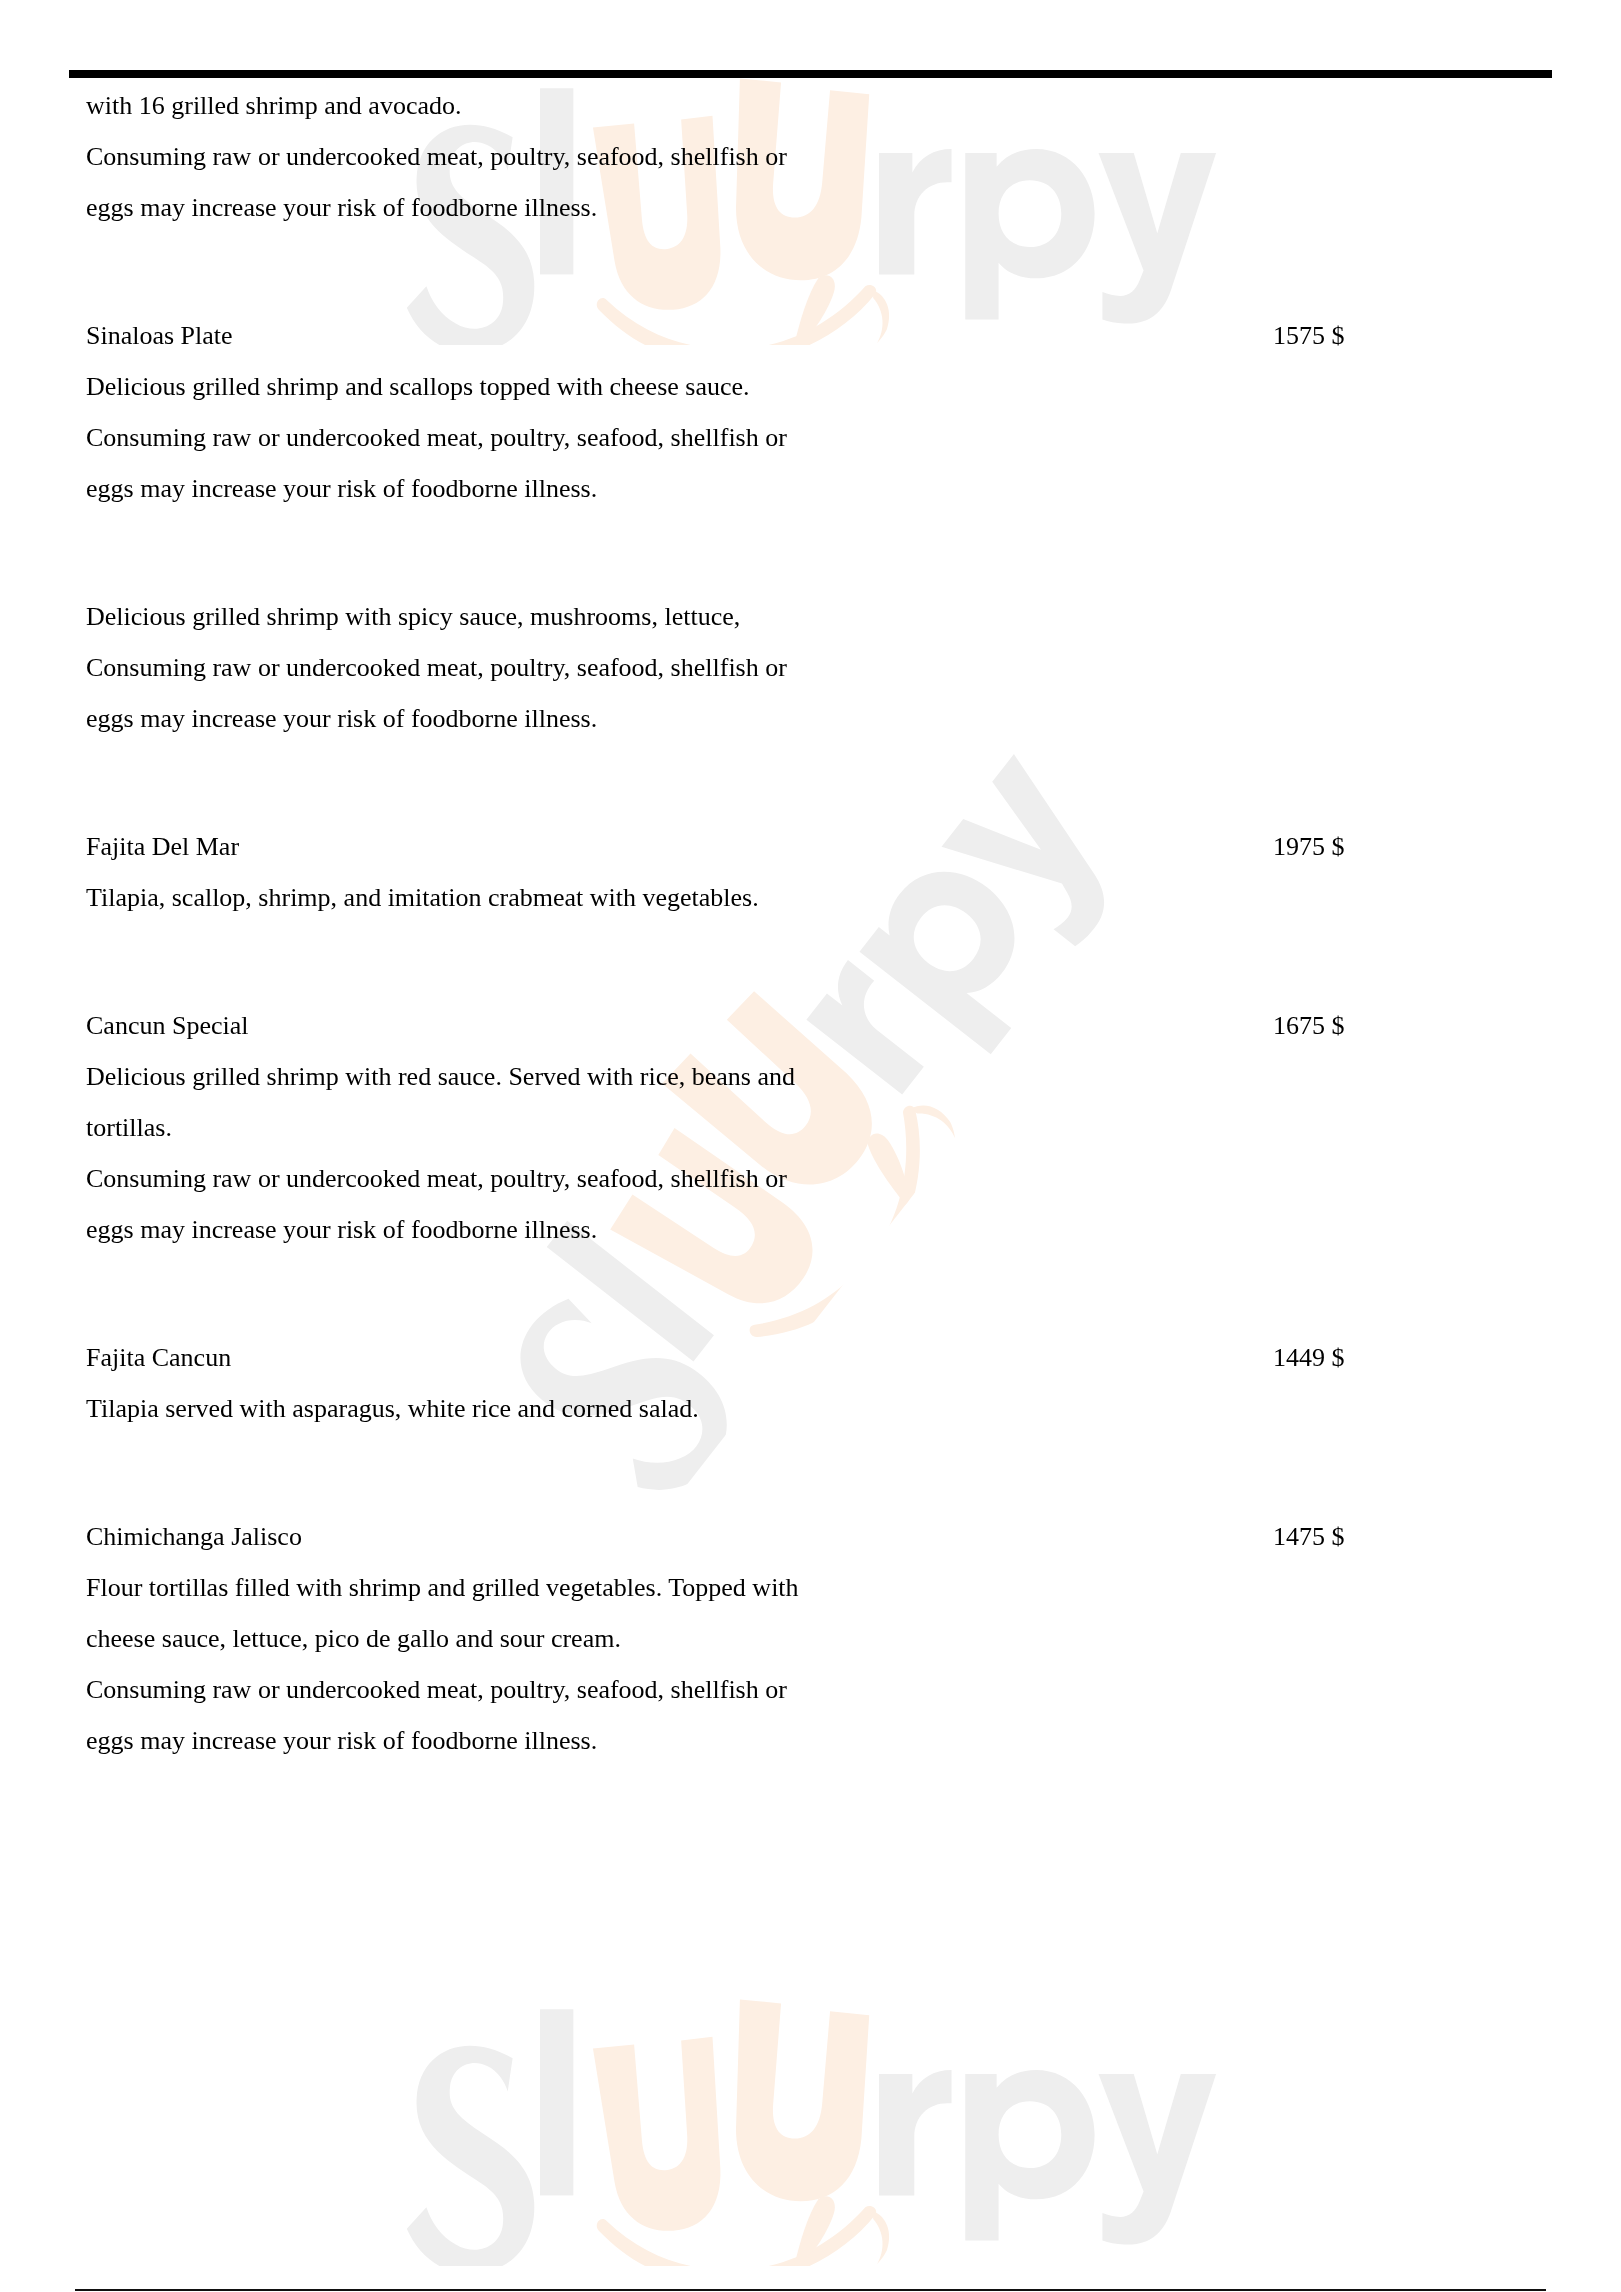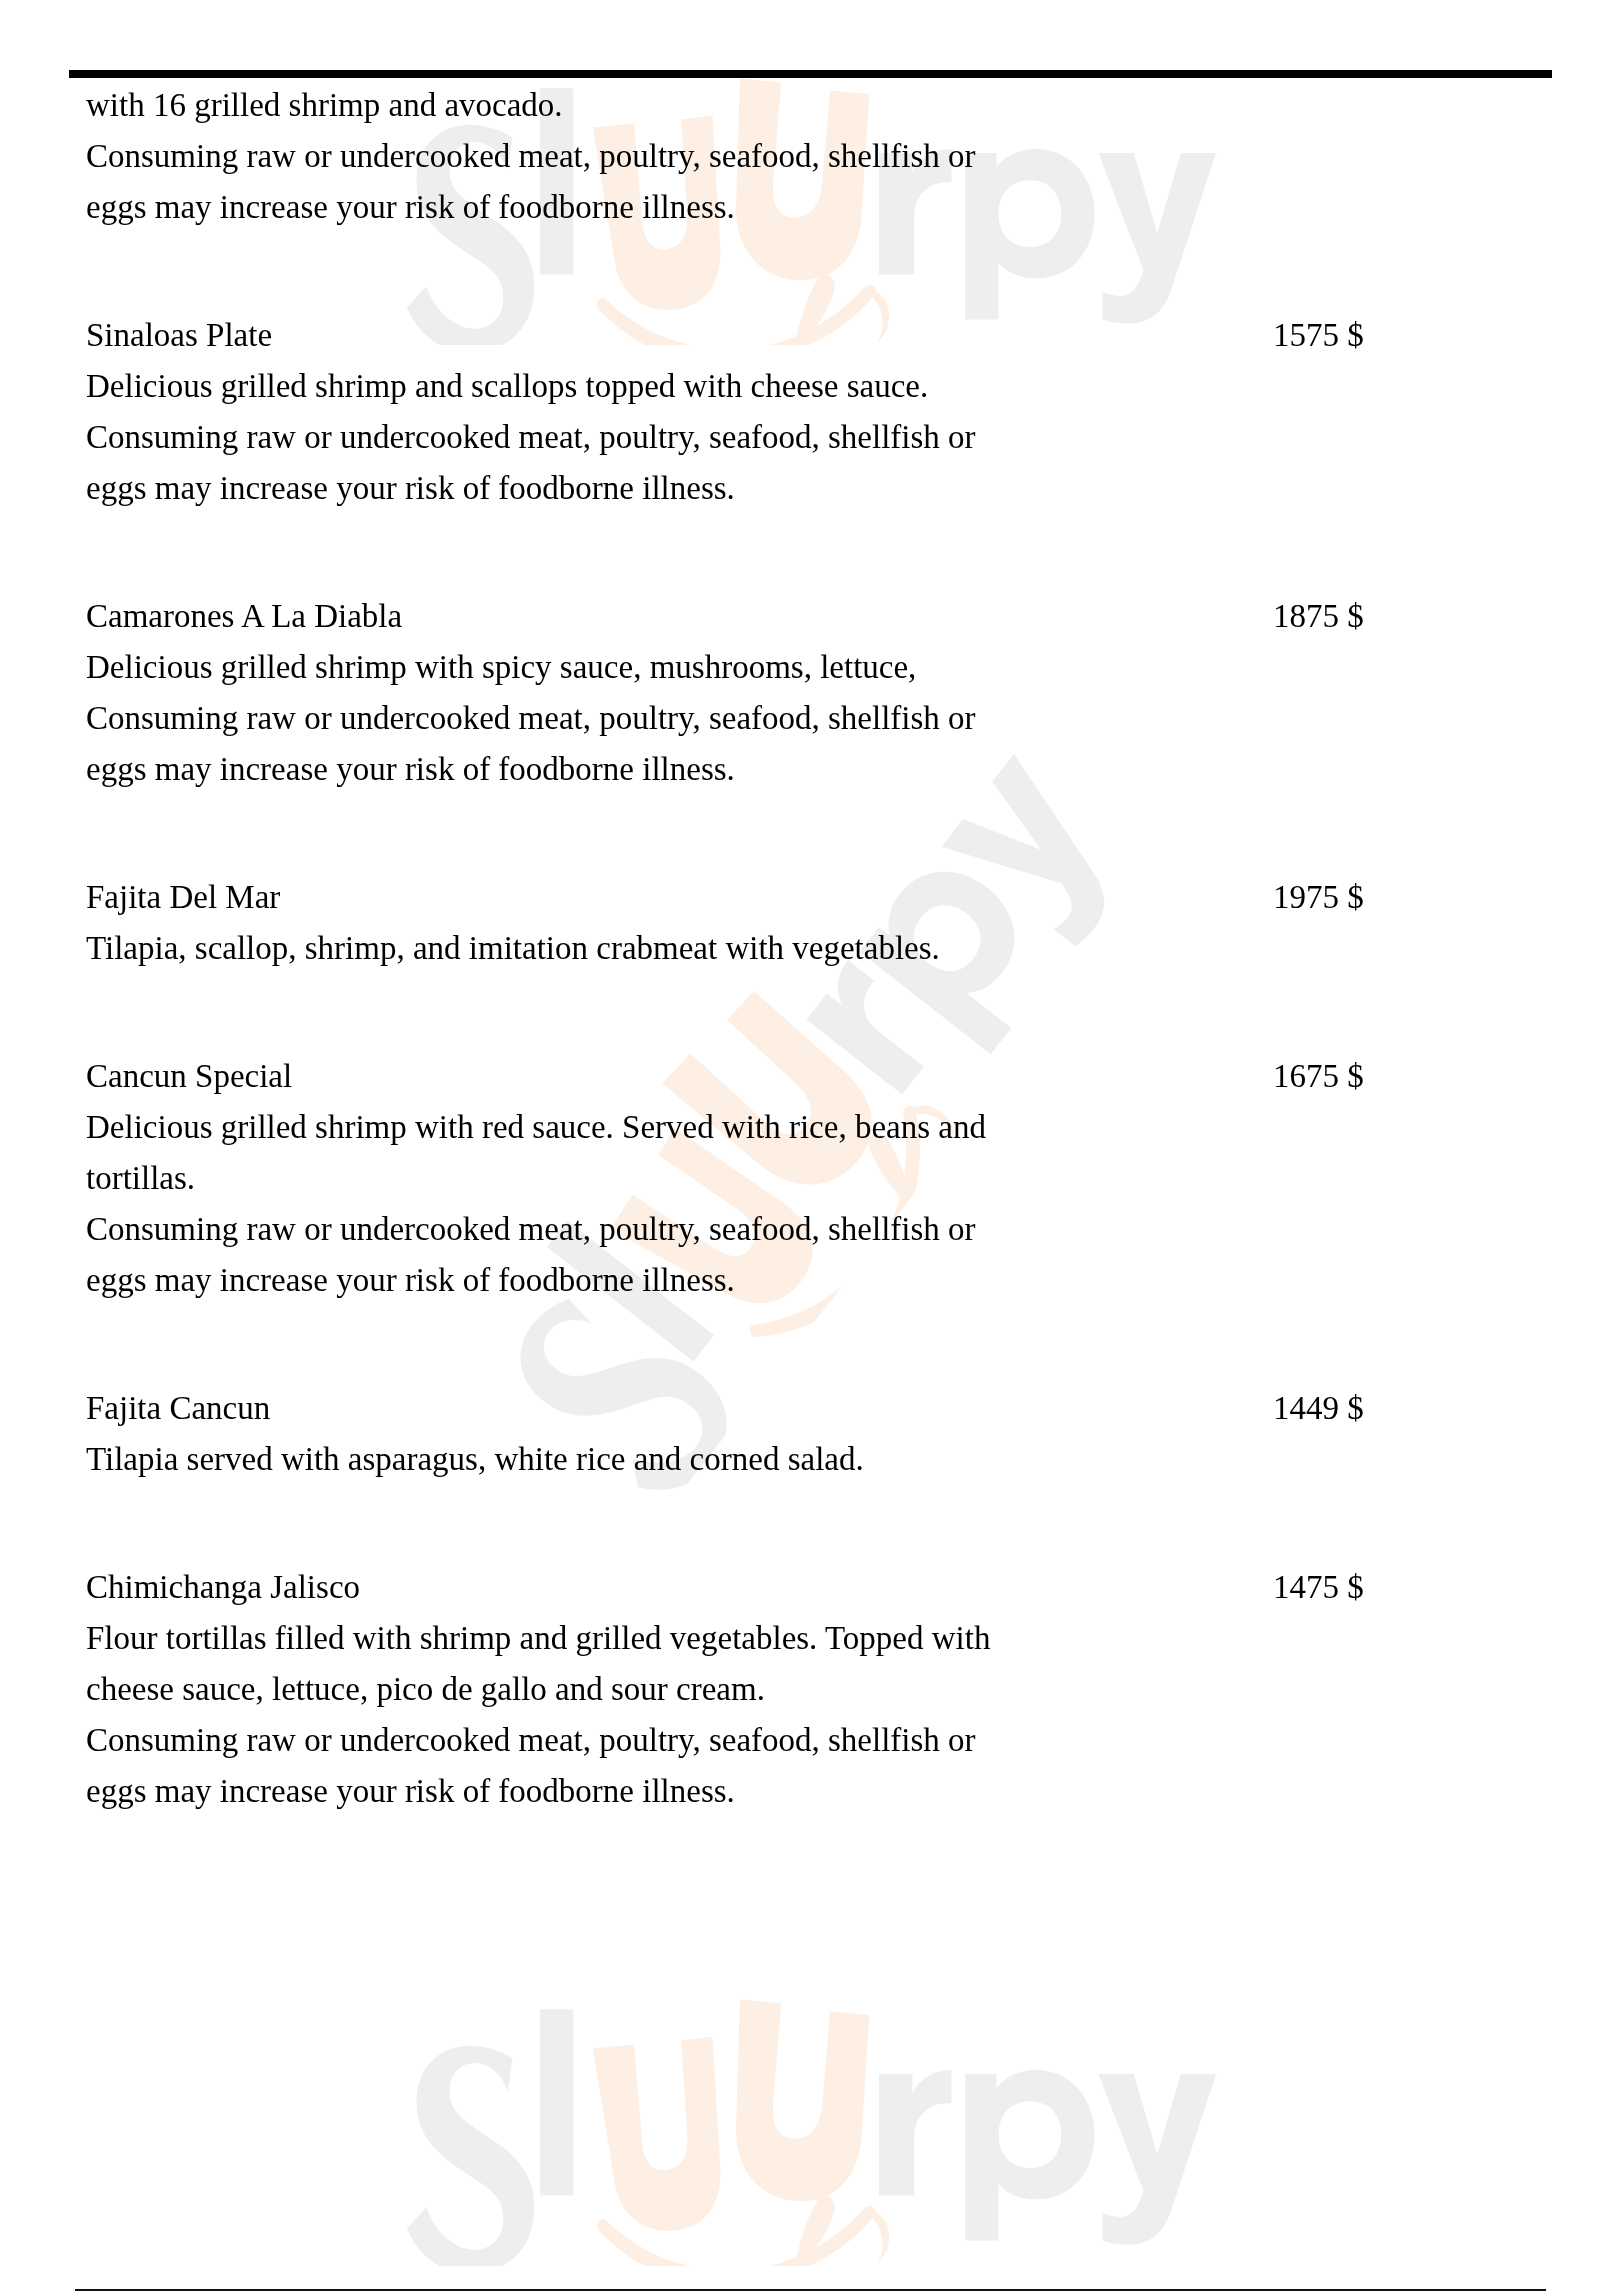--- a/index.html
+++ b/index.html
@@ -52,21 +52,21 @@
     background: #111;
     z-index: 2;
   }
 
   .menu {
     position: absolute;
     left: 86px;
     top: 80px;
     width: 1451px;
     z-index: 1;
-    font-size: 33px;
+    font-size: 26px;
     line-height: 51px;
   }
   .line { display: block; white-space: nowrap; height: 51px; }
   .cont-block { margin-bottom: 77px; }
   .item {
     position: relative;
     margin-bottom: 77px;
   }
   .item-head { position: relative; height: 51px; }
   .item-name { position: absolute; left: 0; top: 0; white-space: nowrap; text-align: center; }
@@ -171,24 +171,20 @@
     <div class="item-head">
       <span class="item-name">Sinaloas Plate</span>
       <span class="item-price">1575 $</span>
     </div>
     <span class="line">Delicious grilled shrimp and scallops topped with cheese sauce.</span>
     <span class="line">Consuming raw or undercooked meat, poultry, seafood, shellfish or</span>
     <span class="line">eggs may increase your risk of foodborne illness.</span>
   </div>
 
   <div class="item">
-    <div class="item-head">
-      <span class="item-name">Camarones A La Diabla</span>
-      <span class="item-price">1875 $</span>
-    </div>
     <span class="line">Delicious grilled shrimp with spicy sauce, mushrooms, lettuce,</span>
     <span class="line">Consuming raw or undercooked meat, poultry, seafood, shellfish or</span>
     <span class="line">eggs may increase your risk of foodborne illness.</span>
   </div>
 
   <div class="item">
     <div class="item-head">
       <span class="item-name">Fajita Del Mar</span>
       <span class="item-price">1975 $</span>
     </div>

